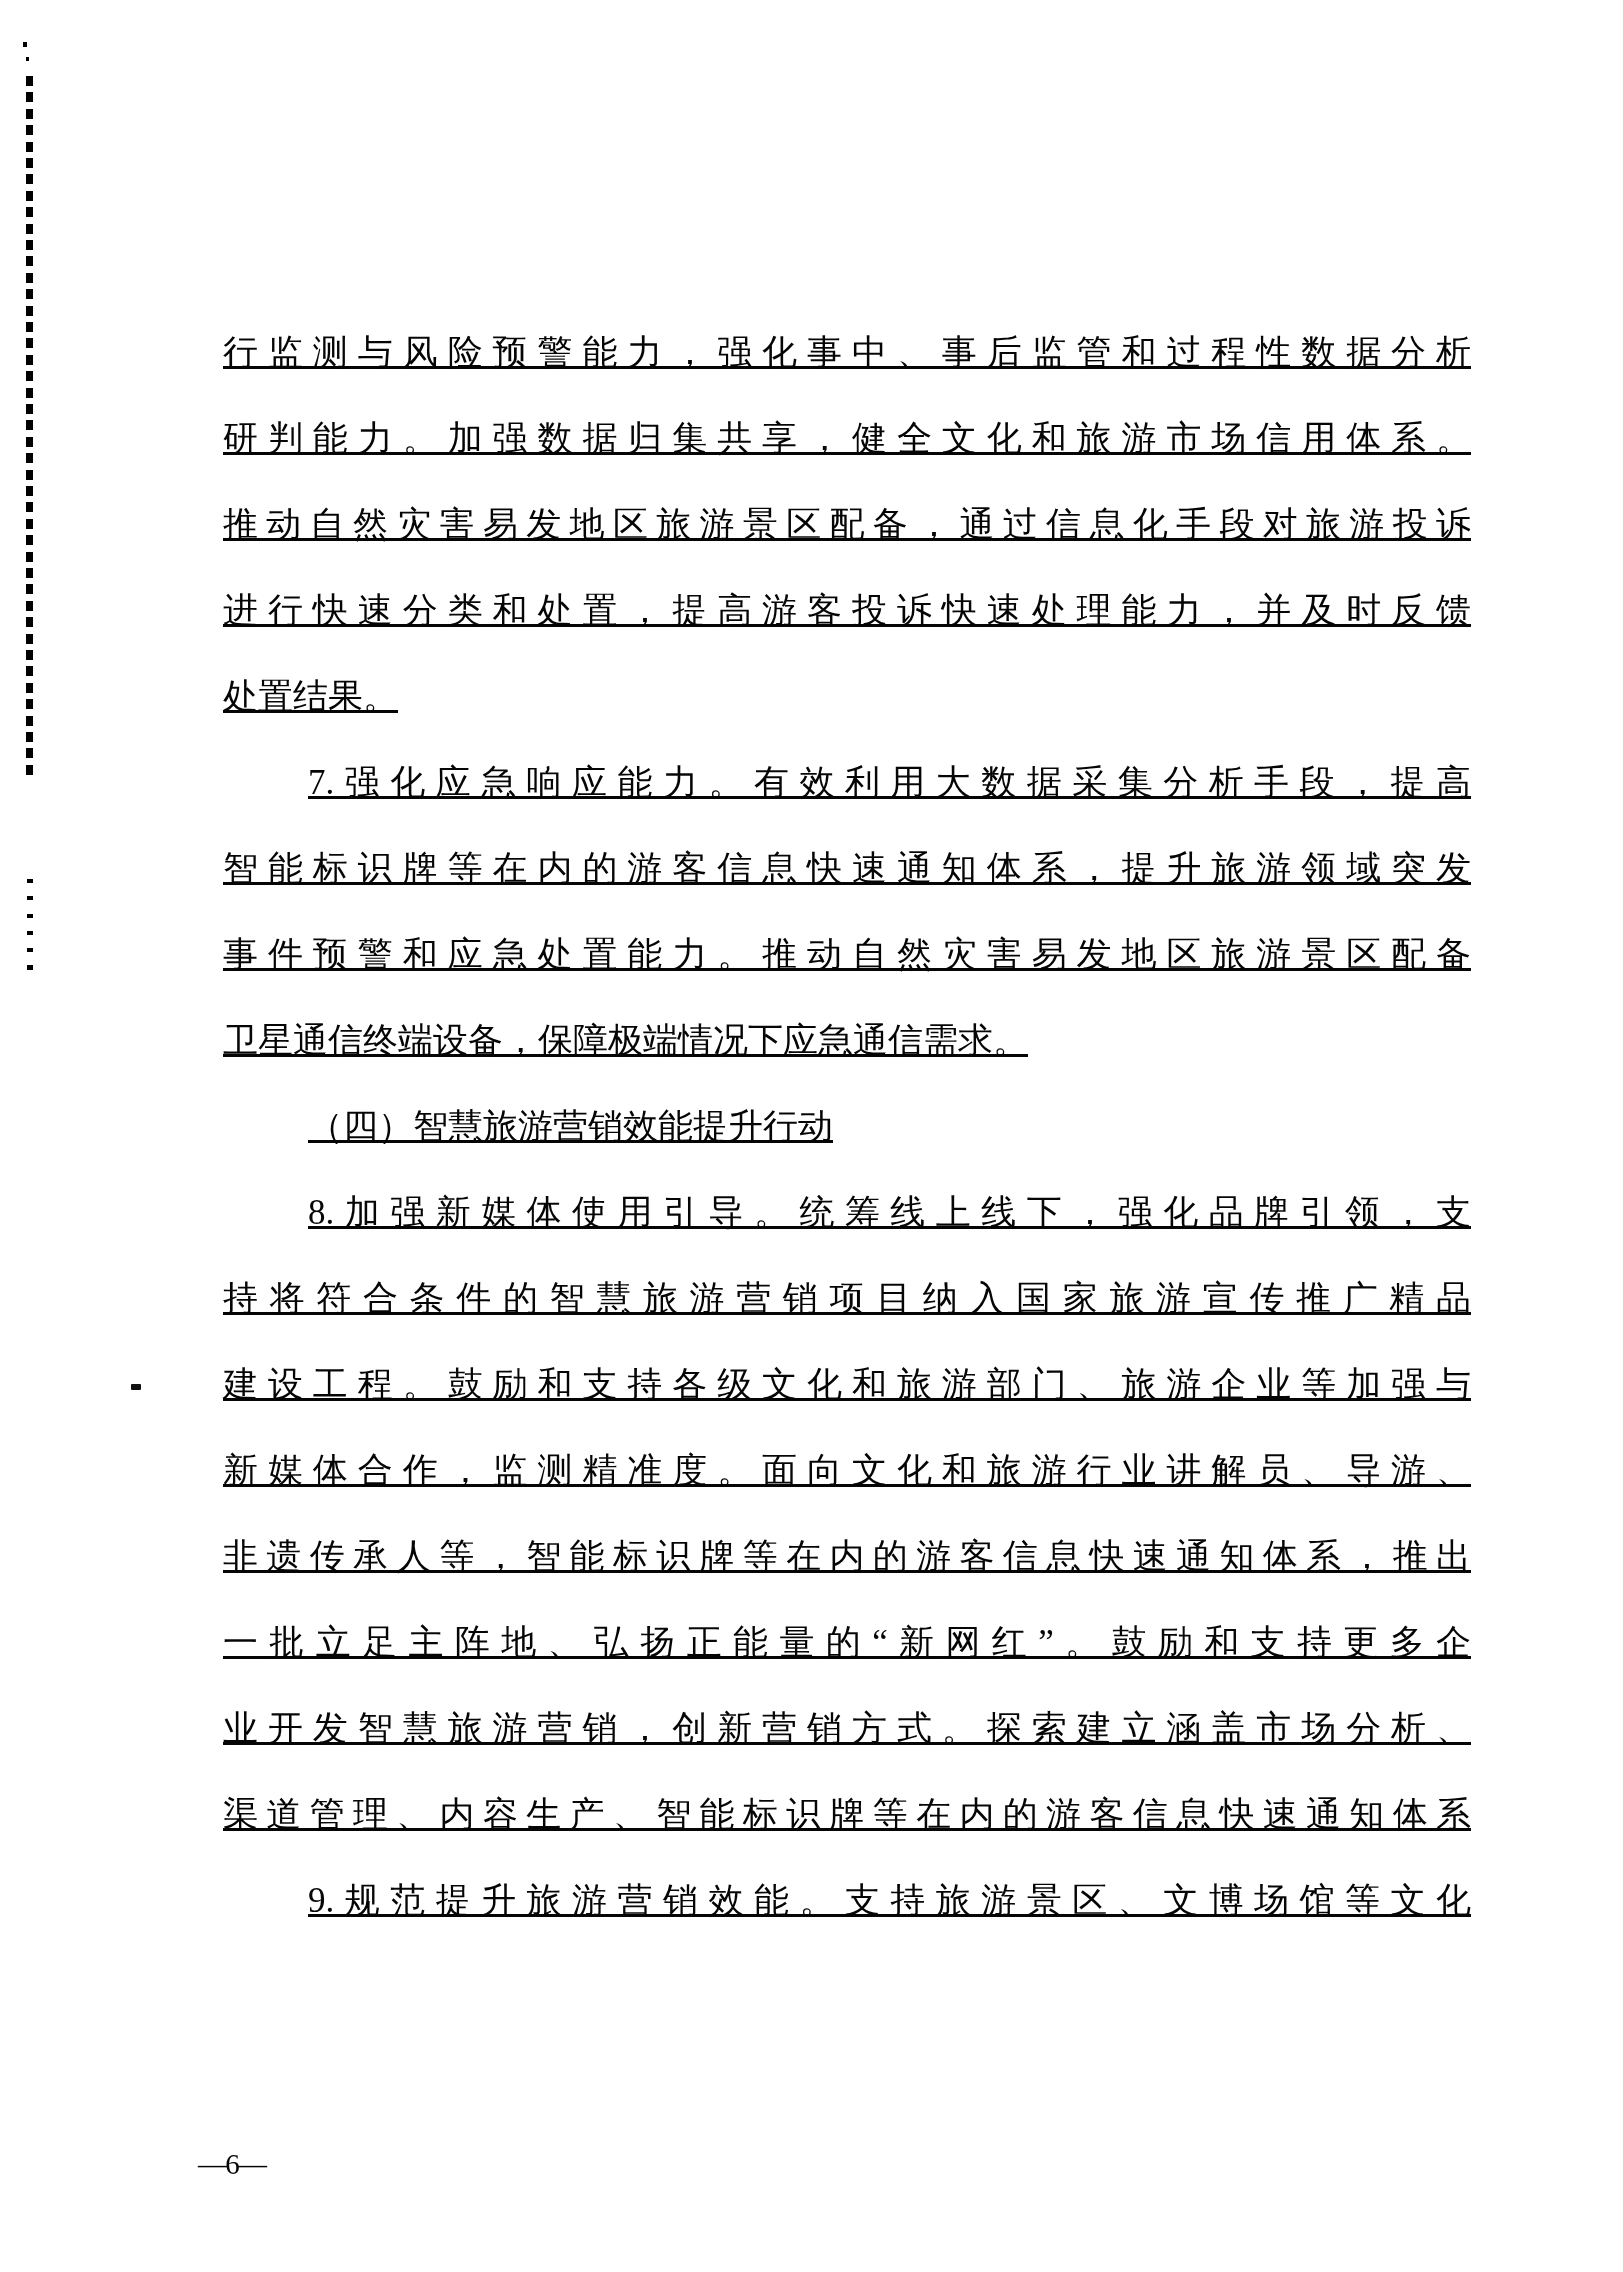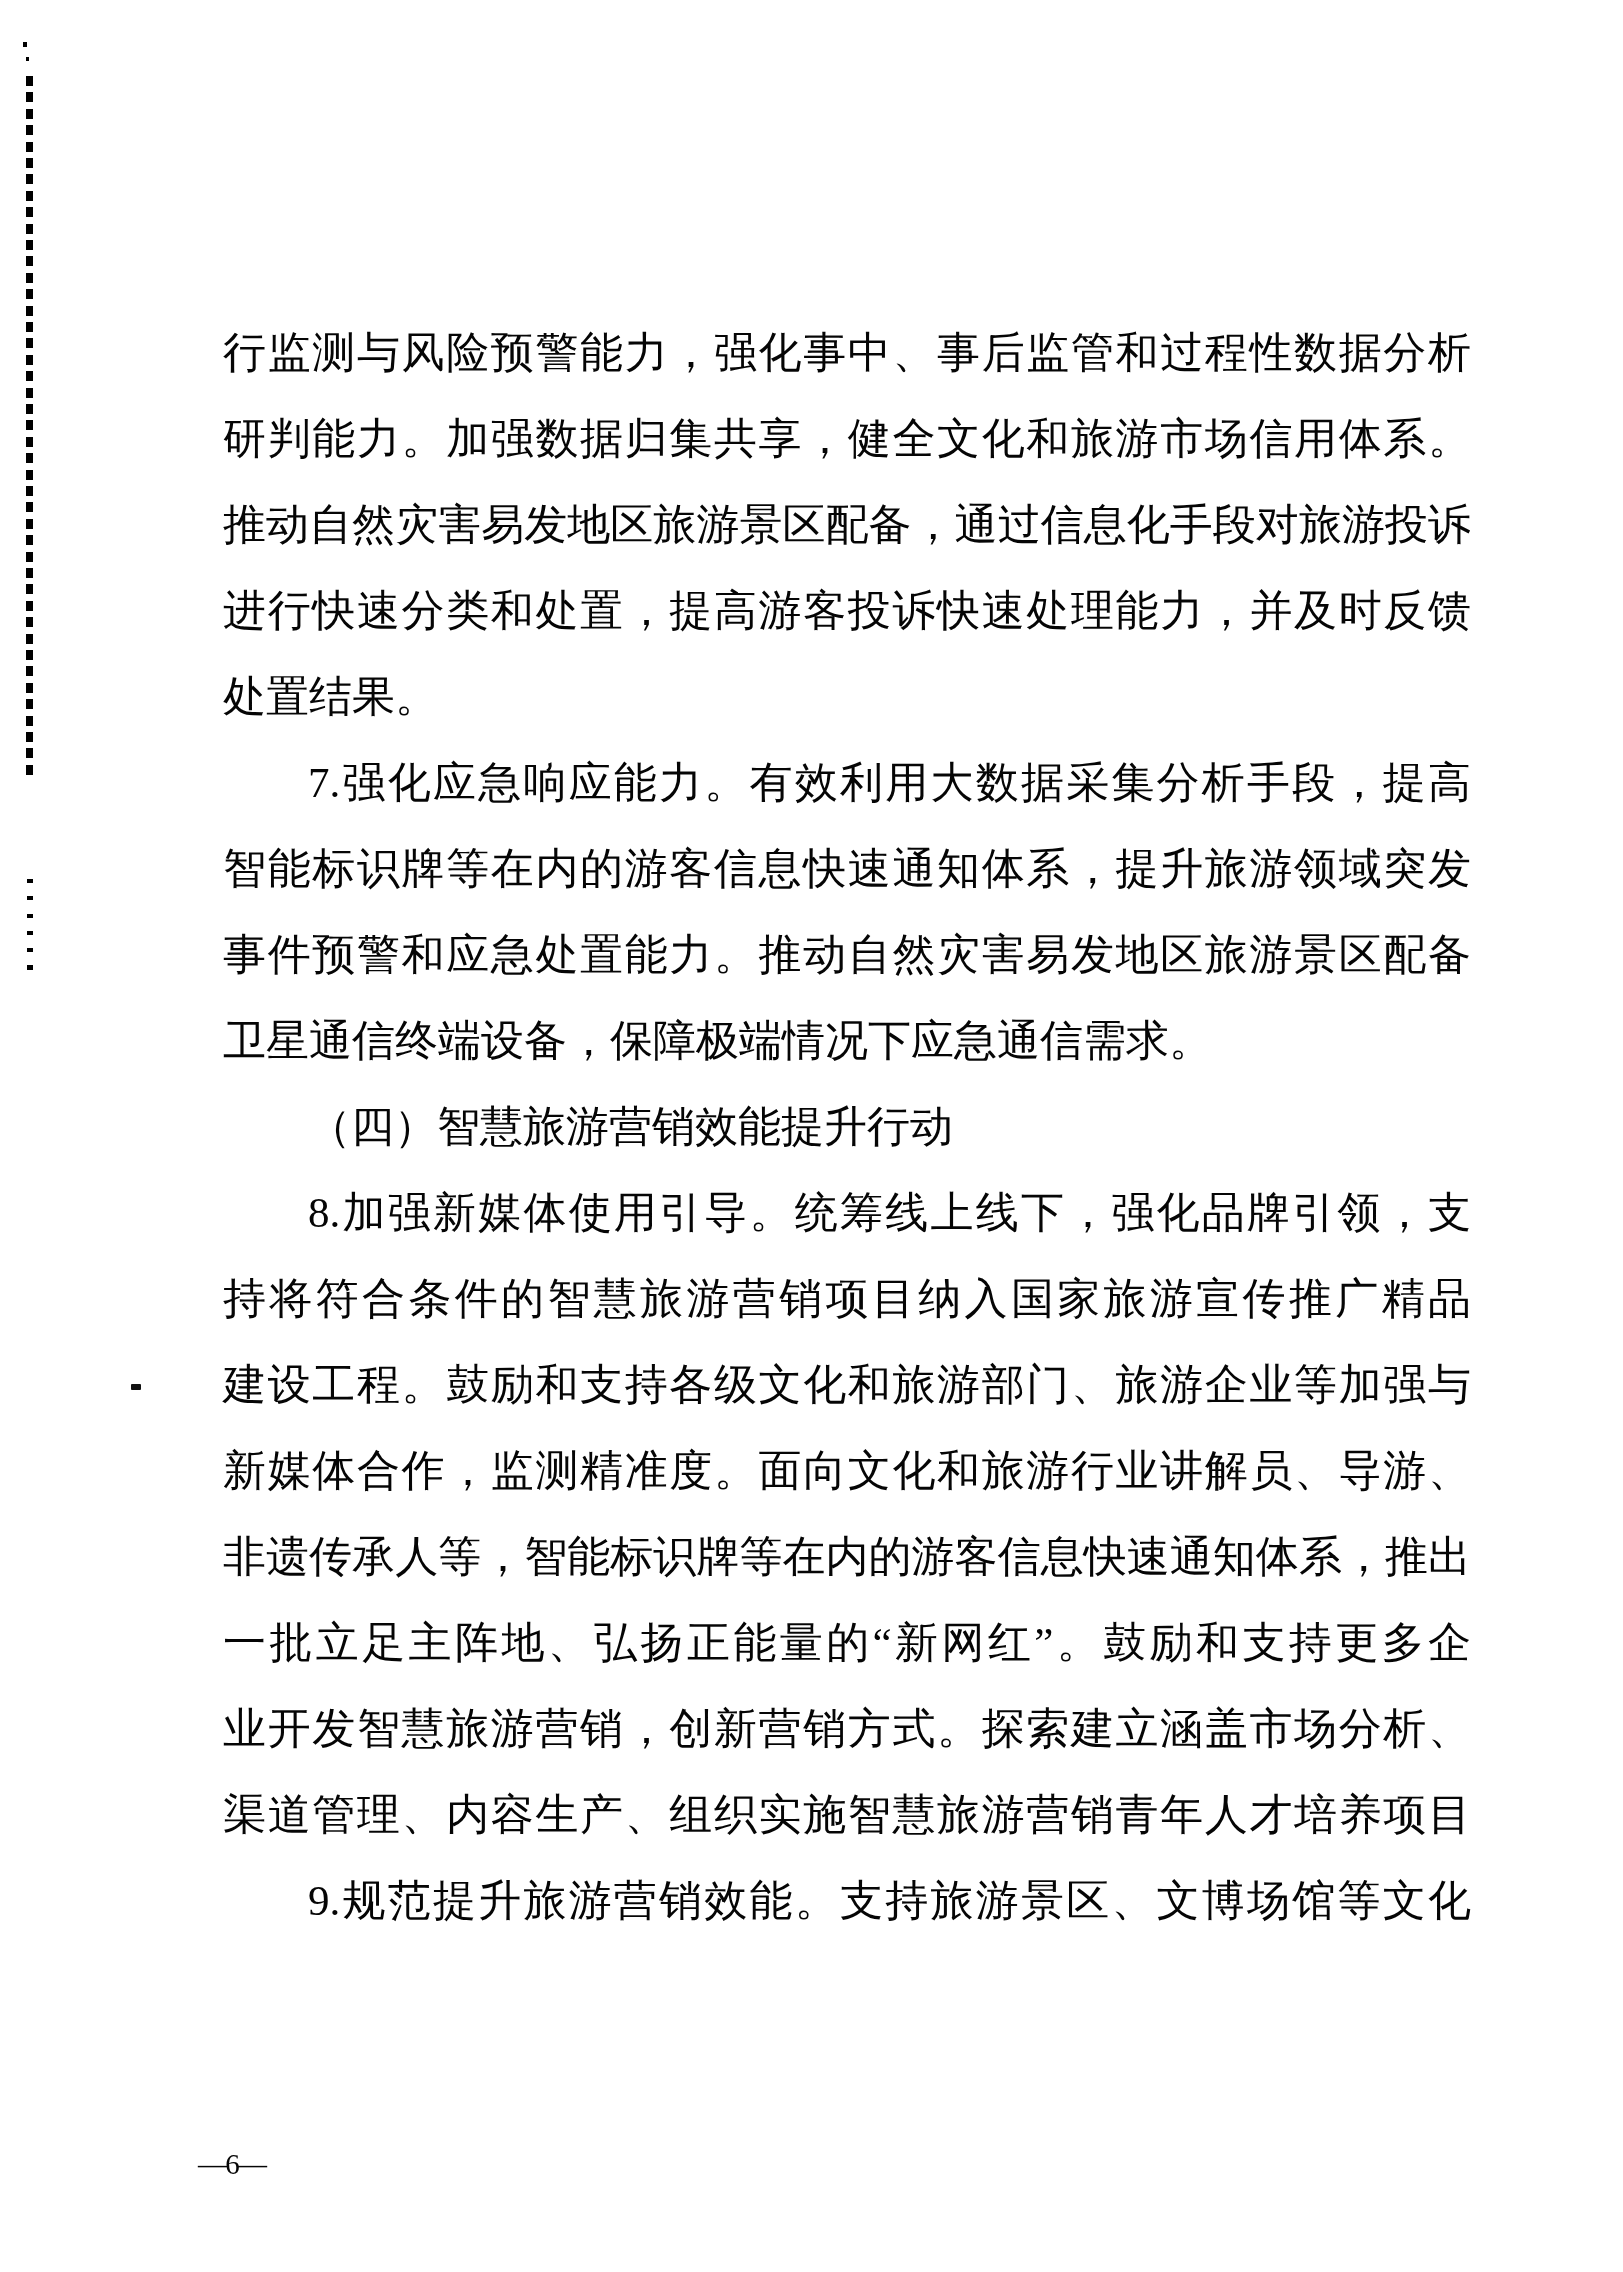--- a/index.html
+++ b/index.html
@@ -19,23 +19,24 @@
     position: absolute;
     inset: 0;
     background: #ffffff;
   }
   
   .text-block {
     position: absolute;
     left: 223px;
     top: 310px;
     width: 1248px;
-    font-size: 43px;
+    font-size: 35px;
     line-height: 86px;
     color: #050505;
+    text-decoration: underline;
   }
   .line { width: 100%; }
   .line.j { text-align: justify; text-align-last: justify; }
   .line.l { text-align: right; text-align-last: left; }
   .line.ind { text-indent: 85px; }
 
   
   .page-num {
     position: absolute;
     left: 198px;
@@ -104,19 +105,19 @@
       <div class="line j">事件预警和应急处置能力。推动自然灾害易发地区旅游景区配备</div>
       <div class="line l">卫星通信终端设备，保障极端情况下应急通信需求。</div>
       <div class="line l ind">（四）智慧旅游营销效能提升行动</div>
       <div class="line j ind">8.加强新媒体使用引导。统筹线上线下，强化品牌引领，支</div>
       <div class="line j">持将符合条件的智慧旅游营销项目纳入国家旅游宣传推广精品</div>
       <div class="line j">建设工程。鼓励和支持各级文化和旅游部门、旅游企业等加强与</div>
       <div class="line j">新媒体合作，监测精准度。面向文化和旅游行业讲解员、导游、</div>
       <div class="line j">非遗传承人等，智能标识牌等在内的游客信息快速通知体系，推出</div>
       <div class="line j">一批立足主阵地、弘扬正能量的“新网红”。鼓励和支持更多企</div>
       <div class="line j">业开发智慧旅游营销，创新营销方式。探索建立涵盖市场分析、</div>
-      <div class="line j">渠道管理、内容生产、组织实施智慧旅游营销青年人才培养项目</div>
+      <div class="line j">渠道管理、内容生产、智能标识牌等在内的游客信息快速通知体系</div>
       <div class="line j ind">9.规范提升旅游营销效能。支持旅游景区、文博场馆等文化</div>
     </div>
 
   <div class="page-num">—6—</div>
 </div>
 
 
 </body></html>

